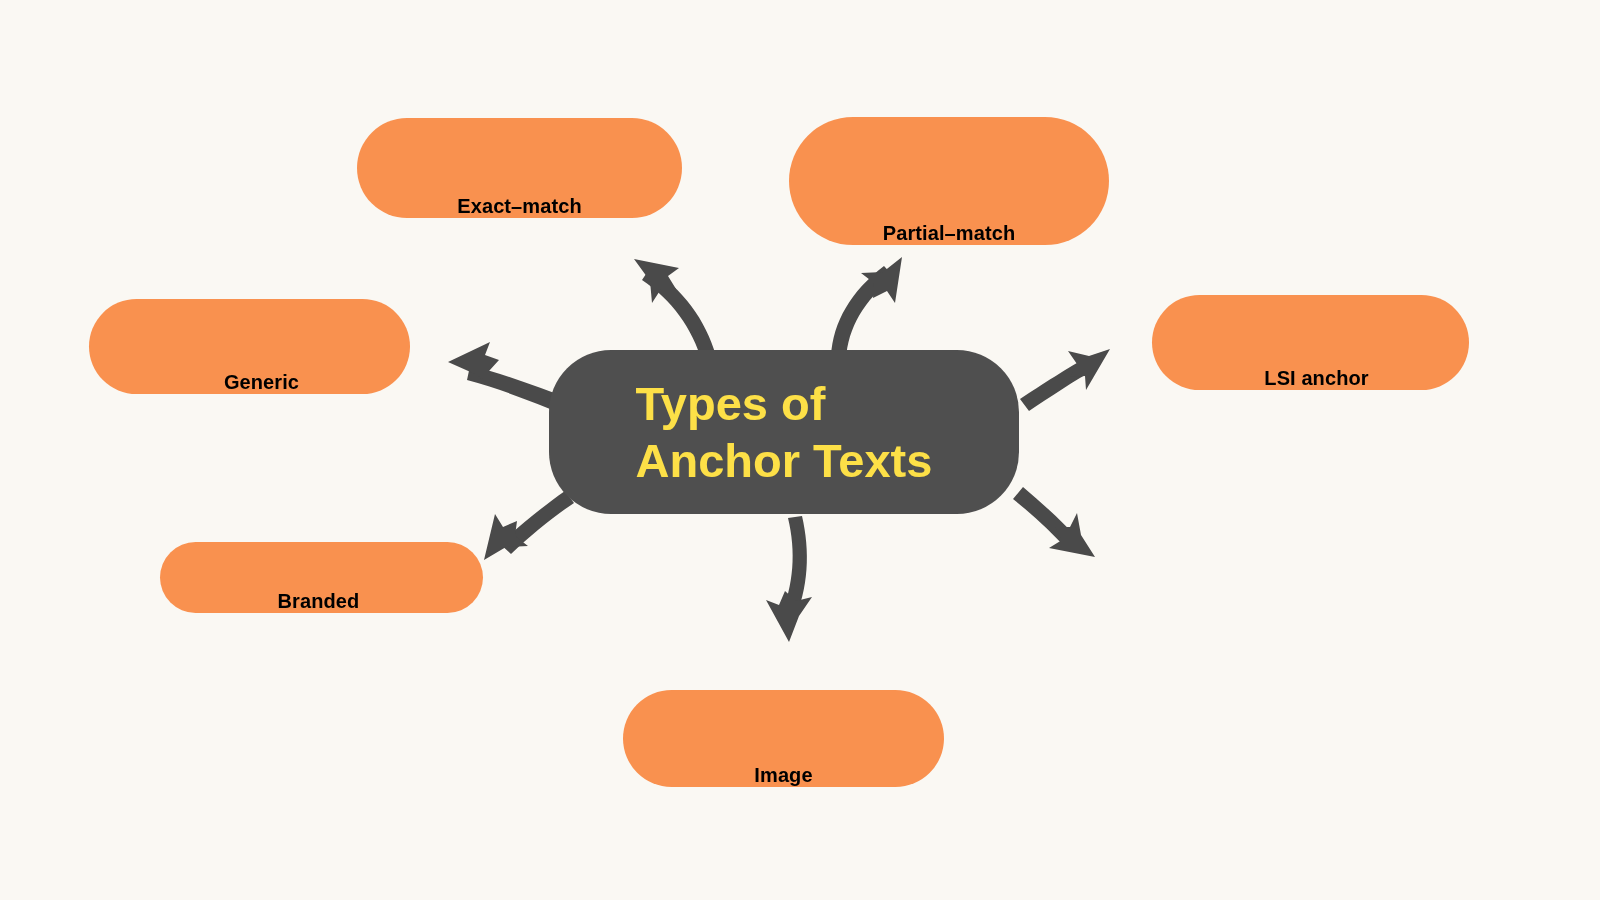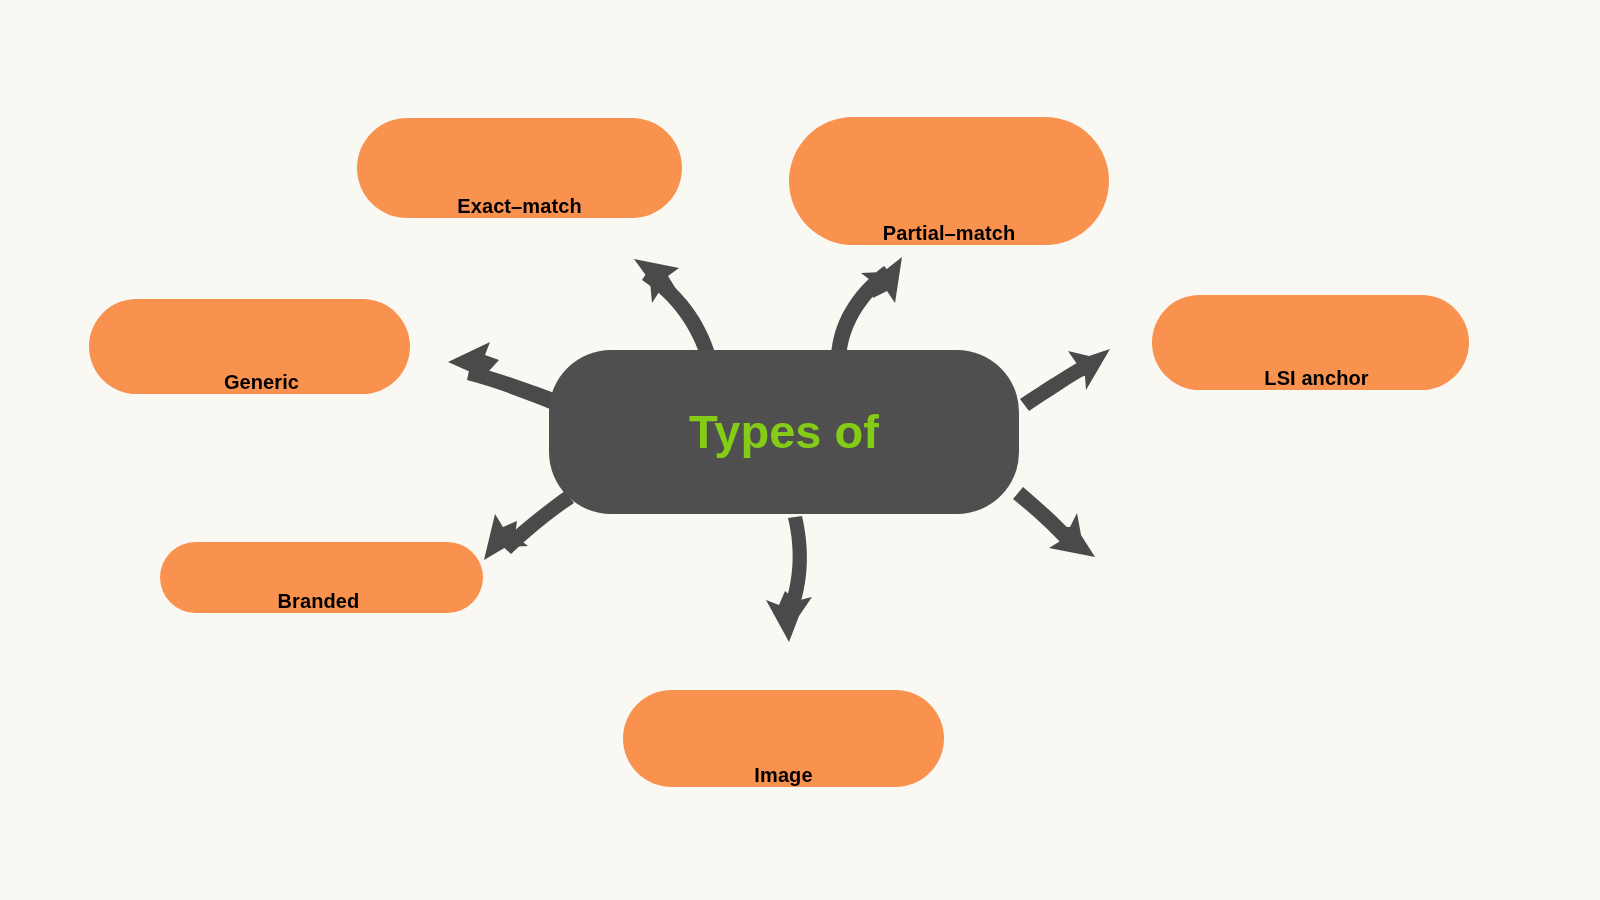--- a/index.html
+++ b/index.html
@@ -52,21 +52,21 @@
     left: 549px;
     top: 350px;
     width: 470px;
     height: 164px;
     box-sizing: border-box;
     background: #4f4f4f;
     border-radius: 62px;
     display: flex;
     align-items: center;
     justify-content: center;
-    color: #84cc16;
+    color: #fde047;
     font-family: "Liberation Sans", sans-serif;
     font-weight: bold;
     font-size: 47px;
     line-height: 1.22;
     user-select: none;
   }
   #central-node .central-line {
     display: block;
     white-space: nowrap;
   }
@@ -112,20 +112,21 @@
       <g>
         <path d="M 802 516 C 810 551 809 588 793 623 L 780 617 C 794 585 796 551 788 518 Z"></path>
         <path d="M 789 642 L 766 600 L 779 605 L 785 591 L 796 601 L 812 597 L 799 616 Z"></path>
       </g>
     </g>
   </svg>
 
   <div id="central-node">
     <div>
       <span class="central-line">Types of</span>
+      <span class="central-line">Anchor Texts</span>
     </div>
   </div>
 
   <div class="node-pill" id="node-exact-match" style="left:357px; top:118px; width:325px; height:100px;">
     <span>Exact–match</span>
   </div>
 
   <div class="node-pill" id="node-partial-match" style="left:789px; top:117px; width:320px; height:128px;">
     <span>Partial–match</span>
   </div>

